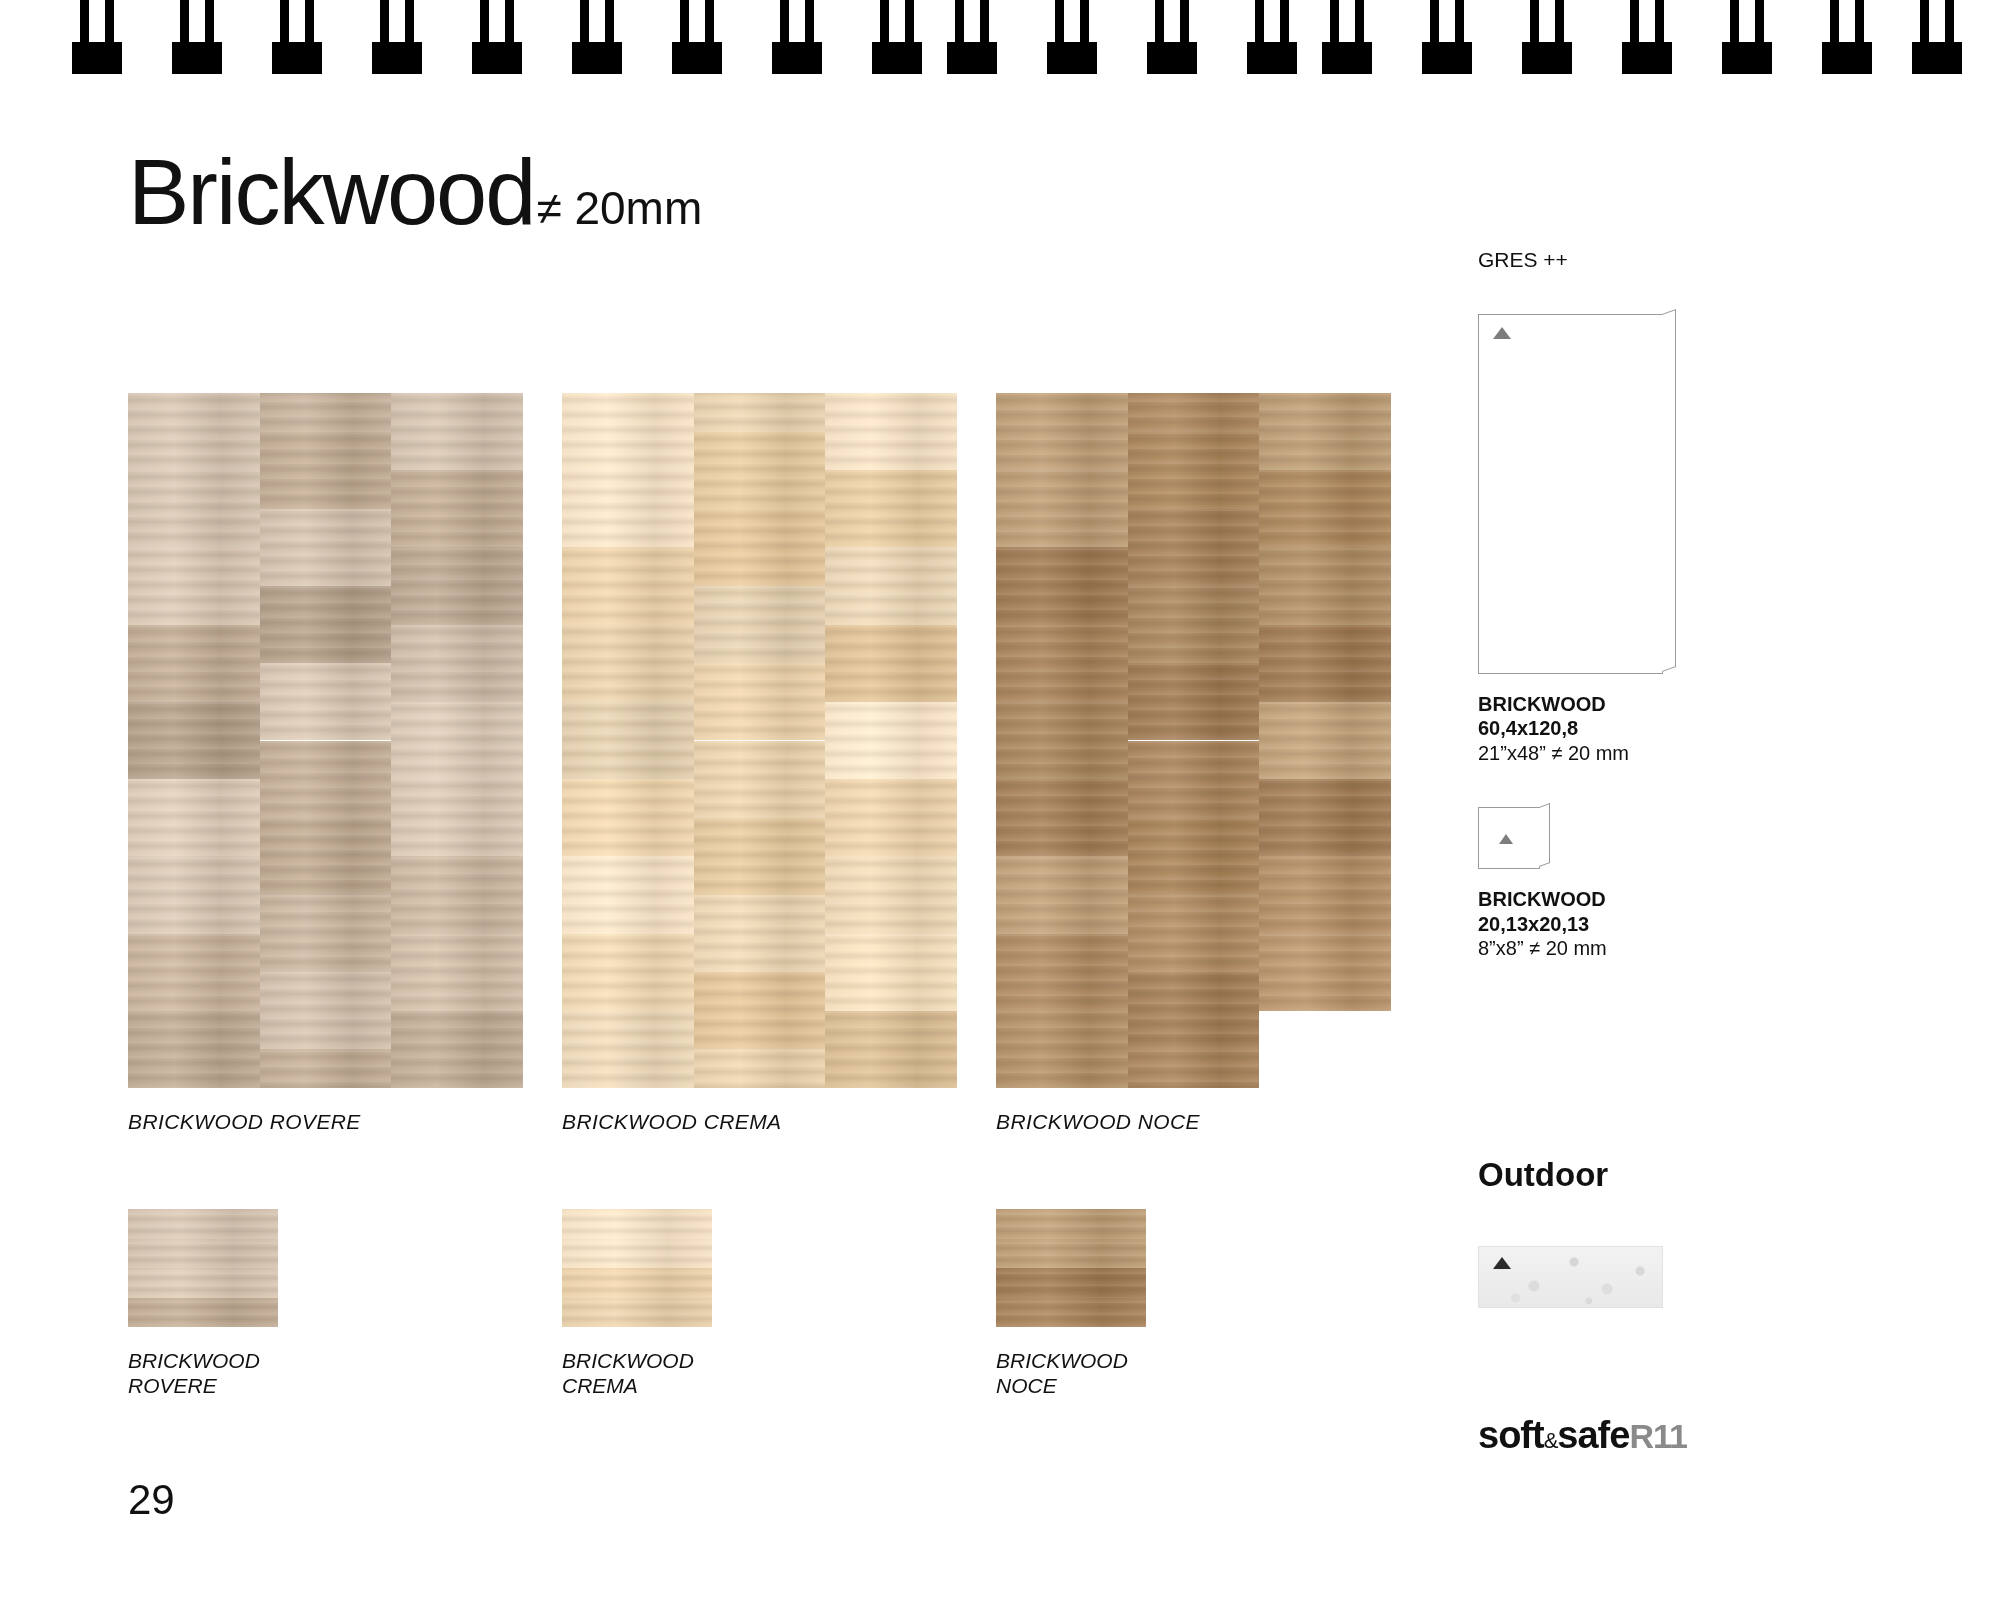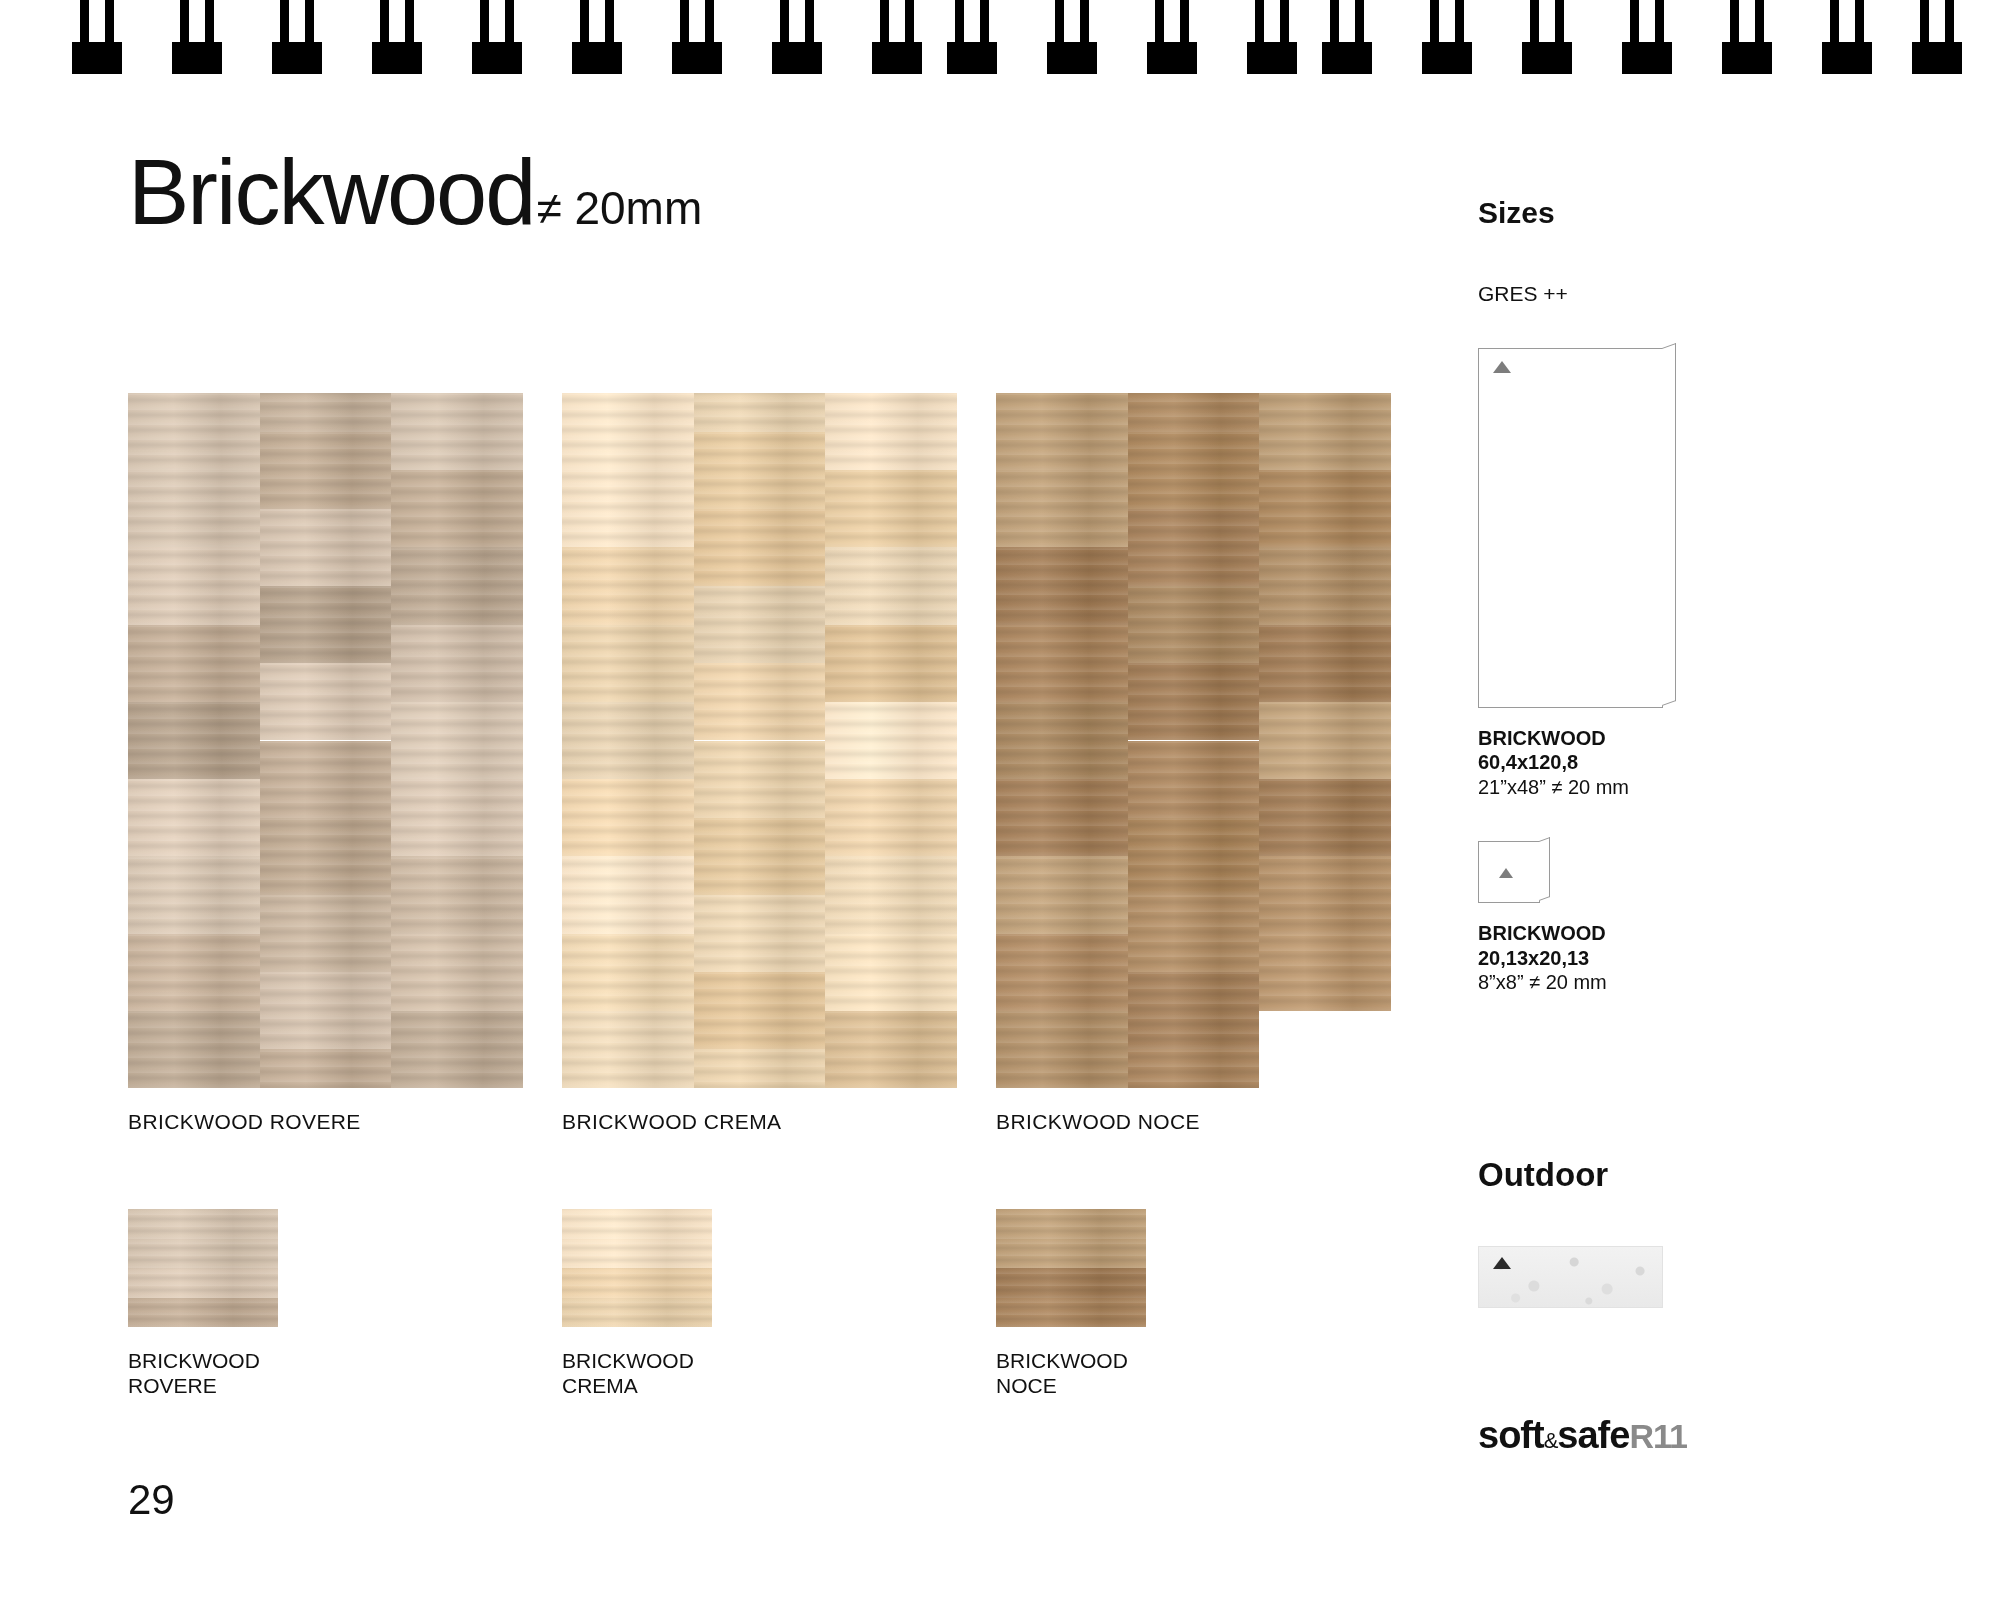--- a/index.html
+++ b/index.html
@@ -211,20 +211,21 @@
   .softsafe .amp { font-size: 22px; font-weight: 400; }
   .softsafe .r11 { color: #8a8a8a; font-size: 34px; font-weight: 700; letter-spacing: -1px; }
 
   
   .panels {
     position: absolute;
     left: 0;
     top: 0;
     width: 1440px;
     height: 1300px;
+    font-style: italic;
   }
   .panel { position: absolute; top: 297px; }
   .panel-img {
     width: 395px;
     height: 695px;
     position: relative;
     overflow: hidden;
   }
   .panel-label {
     margin-top: 22px;
@@ -518,21 +519,20 @@
             <div class="plank" style="left: 0px; top: 59px; width: 150px; height: 29.5px; background: repeating-linear-gradient(0deg, rgba(255, 255, 255, 0.1) 0px, rgba(255, 255, 255, 0) 4px, rgba(0, 0, 0, 0.07) 8px, rgba(0, 0, 0, 0) 12px), linear-gradient(90.7545deg, rgb(161, 125, 88) 0%, rgb(173, 137, 100) 35%, rgb(151, 115, 78) 70%, rgb(165, 129, 92) 100%);"></div>
             <div class="plank" style="left: 0px; top: 88.5px; width: 150px; height: 29.5px; background: repeating-linear-gradient(0deg, rgba(255, 255, 255, 0.1) 0px, rgba(255, 255, 255, 0) 4px, rgba(0, 0, 0, 0.07) 8px, rgba(0, 0, 0, 0) 12px), linear-gradient(89.1978deg, rgb(169, 133, 95) 0%, rgb(181, 145, 107) 35%, rgb(159, 123, 85) 70%, rgb(173, 137, 99) 100%);"></div>
           </div>
         </div>
       <div class="swatch-label">BRICKWOOD
 NOCE</div>
     </div>
   </div>
 
   <div class="right-col">
-    <div class="sec-heading">Sizes</div>
     <div class="gres">GRES ++</div>
 
     <div class="size-block">
       <div class="tile-shape tile-big">
         <div class="side"></div>
         <div class="arrow"></div>
       </div>
       <div class="size-caption">
         <div class="b">BRICKWOOD</div>
         <div class="b">60,4x120,8</div>

